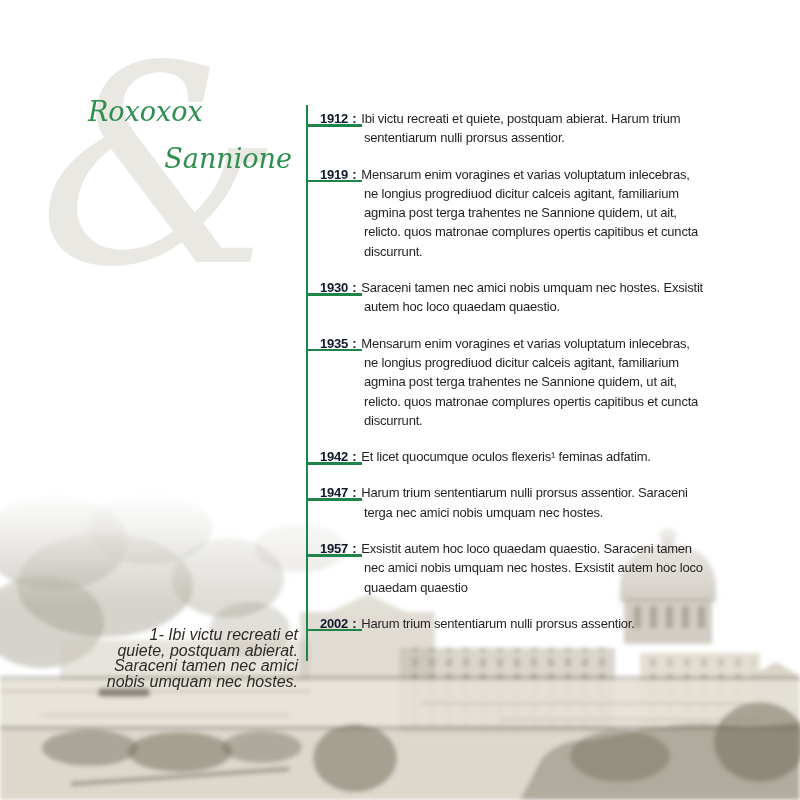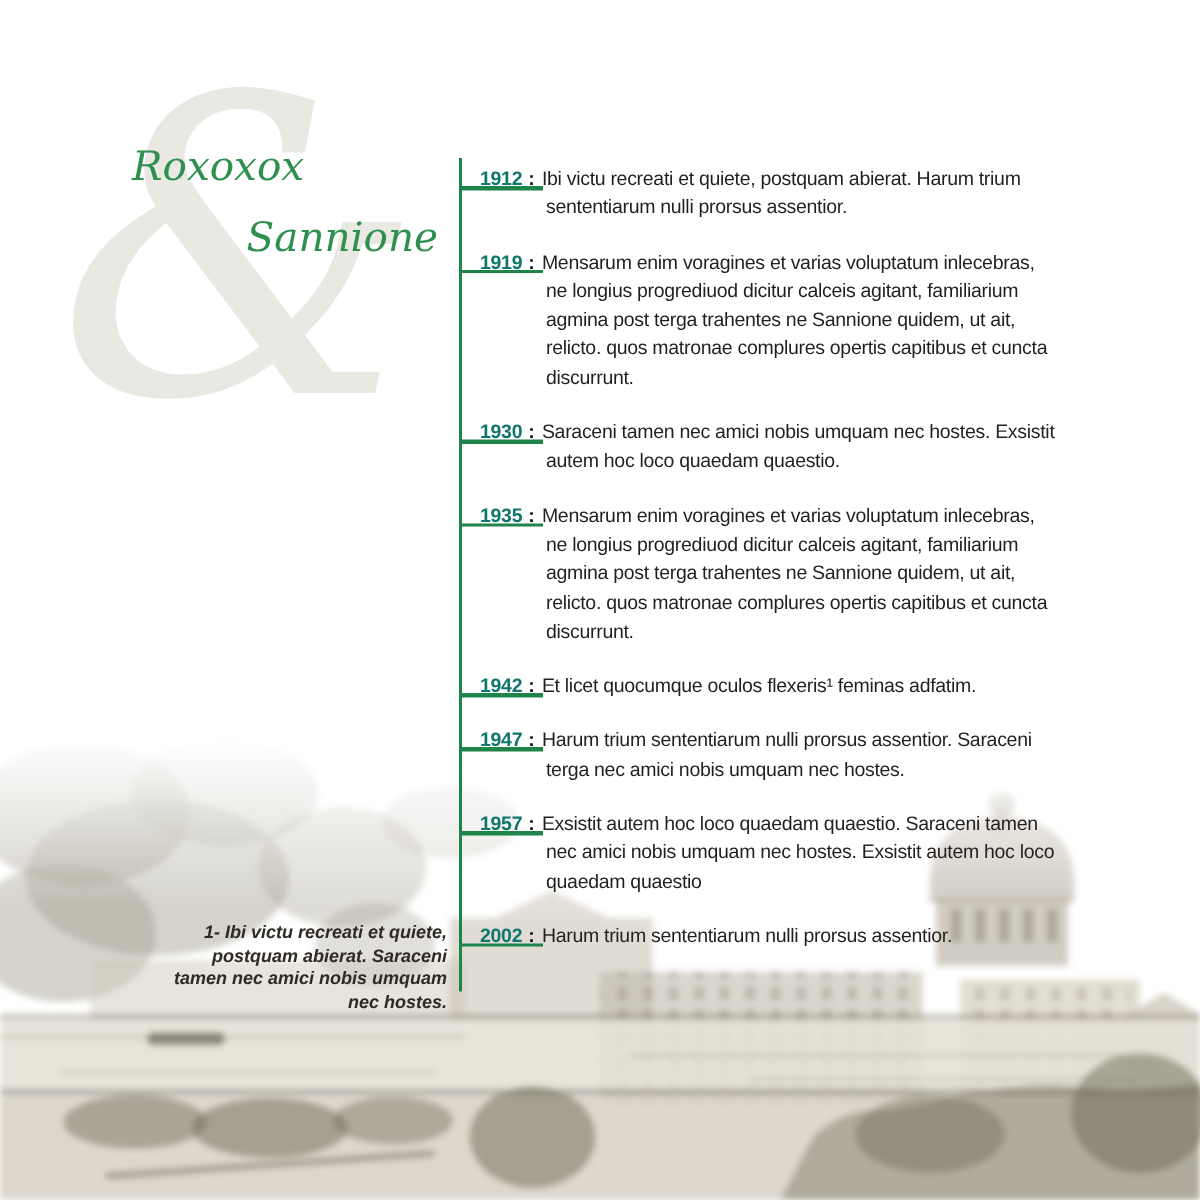--- a/index.html
+++ b/index.html
@@ -26,27 +26,27 @@
   
   .timeline{position:absolute;left:306px;top:105px;height:556px;width:400px;
             border-left:2.5px solid #1e8449;box-sizing:border-box;
             padding:4px 0 0 12px;z-index:4;}
   .entry{position:relative;margin-bottom:17px;}
   .tick{position:absolute;left:-14.5px;top:15px;width:56px;height:2.5px;
         background:#1e8449;}
   .entry-text{margin:0;padding-left:44px;text-indent:-44px;
               font-size:13px;line-height:19.3px;letter-spacing:-0.2px;
               color:#231f20;}
-  .year{font-weight:bold;color:#0f766e;text-align:right;}
+  .year{font-weight:bold;color:#0f172a;text-align:right;}
   .sep{font-weight:bold;color:#111111;margin:0 5px 0 4px;}
 
   
-  .footnote{position:absolute;left:104px;top:614px;width:194px;z-index:5;
-            text-align:right;font-style:italic;font-size:12px;
-            line-height:15.6px;color:#2e2a26;font-weight:bold;}
+  .footnote{position:absolute;left:104px;top:627px;width:194px;z-index:5;
+            text-align:right;font-style:italic;font-size:16px;
+            line-height:15.6px;color:#2e2a26;}
 </style>
 </head>
 <body>
 
 <div class="page">
 
   <div class="photo-wrap">
     <svg width="800" height="310" viewBox="0 0 800 310" xmlns="http://www.w3.org/2000/svg">
       <defs>
         <filter id="soft" x="-10%" y="-10%" width="120%" height="120%">

